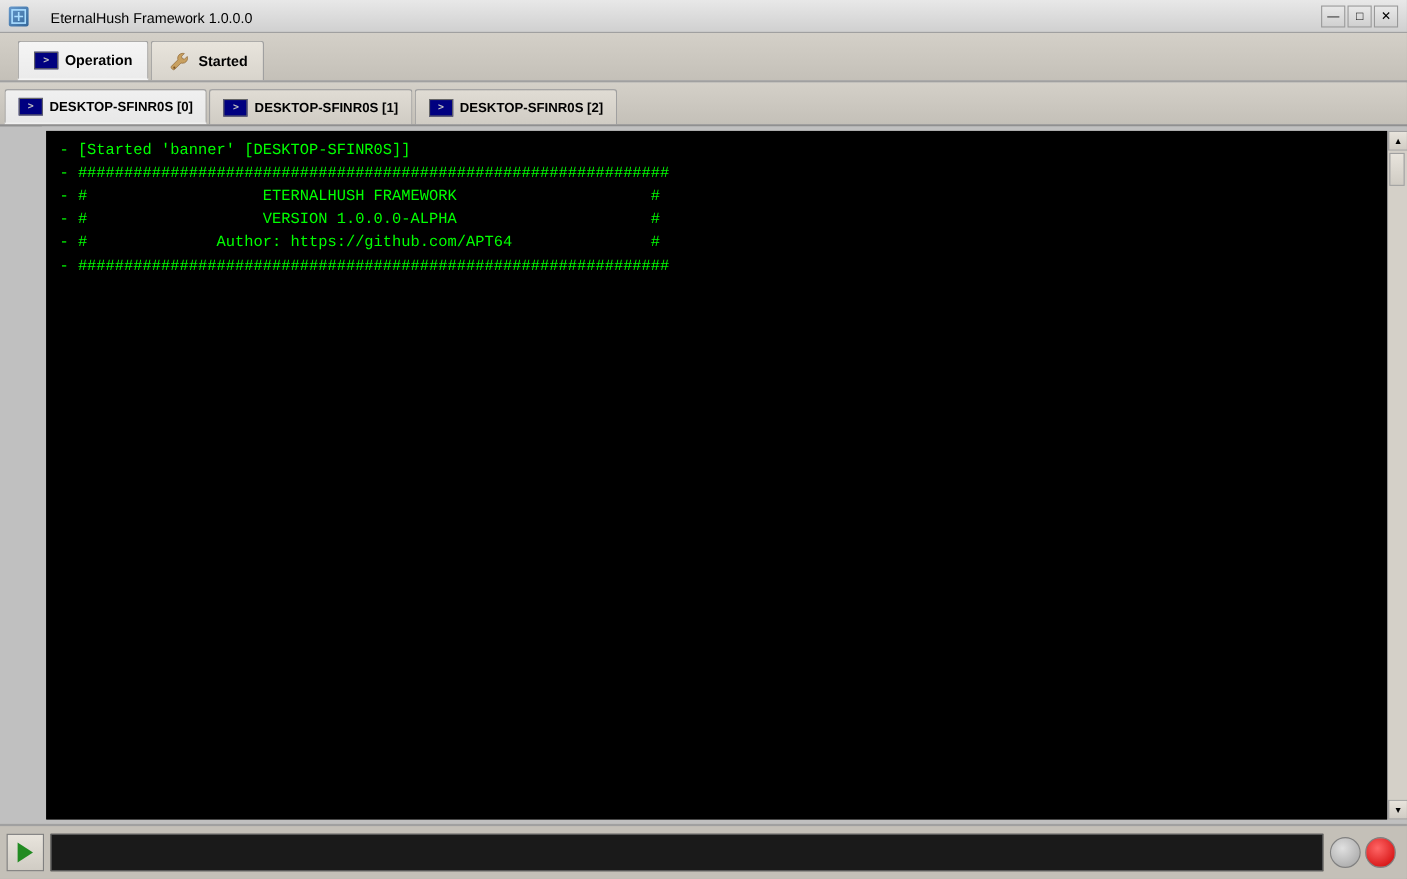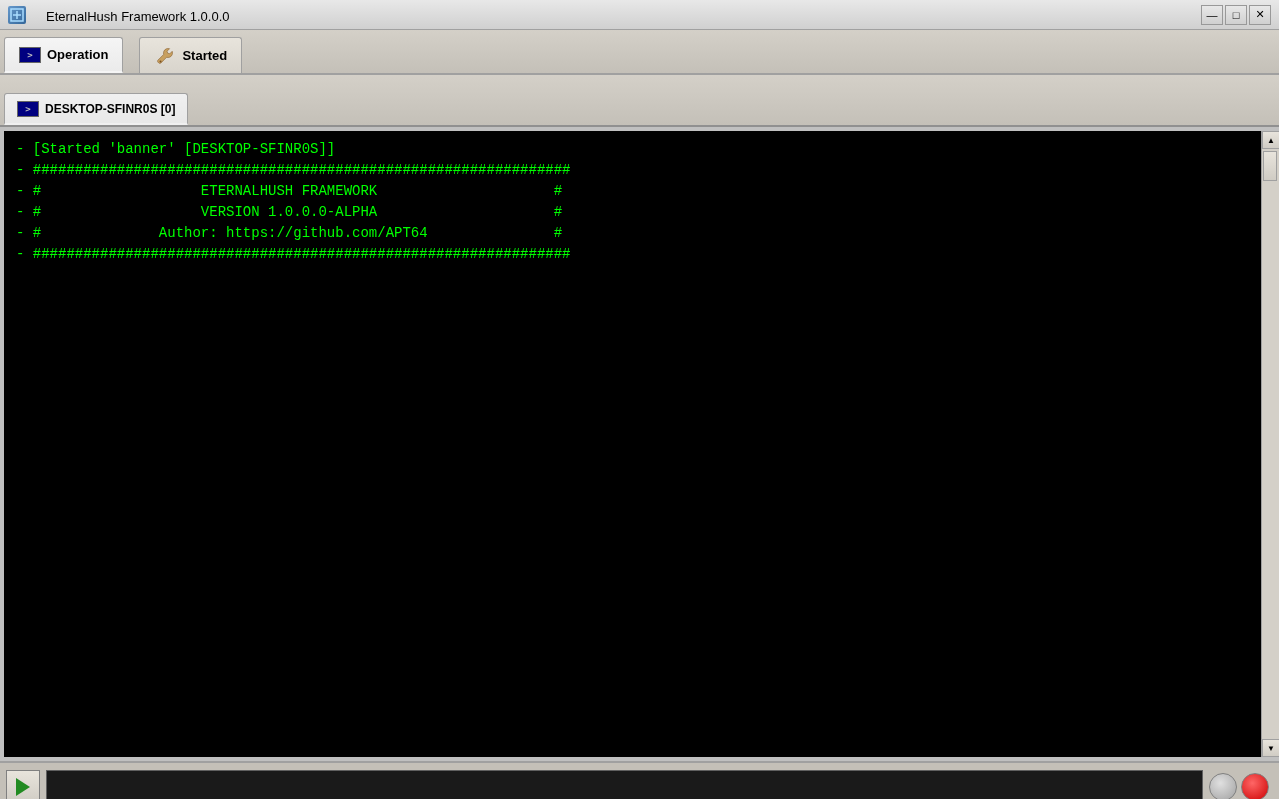--- a/index.html
+++ b/index.html
@@ -64,23 +64,23 @@
       justify-content: center;
       font-size: 11px;
     }
 
     
     .main-tabs {
       background: linear-gradient(to bottom, #d4d0c8, #c4c0b8);
       height: 45px;
       display: flex;
       align-items: flex-end;
-      padding: 0 4px;
+      padding: 0 16px;
       border-bottom: 2px solid #a0a0a0;
-      gap: 16px;
+      gap: 2px;
     }
 
     .main-tab {
       display: flex;
       align-items: center;
       gap: 6px;
       padding: 6px 14px;
       background: linear-gradient(to bottom, #e8e4dc, #d8d4cc);
       border: 1px solid #a0a0a0;
       border-bottom: none;
@@ -134,21 +134,21 @@
     }
 
     .wrench-svg {
       width: 22px;
       height: 22px;
     }
 
     
     .sub-tabs {
       background: linear-gradient(to bottom, #d4d0c8, #c4c0b8);
-      height: 52px;
+      height: 40px;
       display: flex;
       align-items: flex-end;
       padding: 0 4px;
       border-bottom: 2px solid #909090;
       gap: 2px;
     }
 
     .sub-tab {
       display: flex;
       align-items: center;
@@ -167,20 +167,21 @@
     .sub-tab.active {
       background: linear-gradient(to bottom, #f0f0f0, #e8e8e8);
       border-bottom: 2px solid #f0f0f0;
     }
 
     
     .terminal-wrapper {
       display: flex;
       height: calc(799px - 30px - 45px - 40px - 50px);
       background: #c0c0c0;
+      margin-left: 38px;
     }
 
     .terminal-container {
       flex: 1;
       background: #000;
       margin: 4px 0 4px 4px;
       overflow: hidden;
       position: relative;
     }
 
@@ -336,20 +337,28 @@
     </span>
     <span>Started</span>
   </div>
 </div>
 
 <div class="sub-tabs">
   <div class="sub-tab active">
     <div class="tab-icon-terminal"></div>
     <span>DESKTOP-SFINR0S [0]</span>
   </div>
+  <div class="sub-tab">
+    <div class="tab-icon-terminal"></div>
+    <span>DESKTOP-SFINR0S [1]</span>
+  </div>
+  <div class="sub-tab">
+    <div class="tab-icon-terminal"></div>
+    <span>DESKTOP-SFINR0S [2]</span>
+  </div>
 </div>
 
 <div class="terminal-wrapper">
   <div class="terminal-container">
     <div class="terminal-output" id="terminal-output">- [Started 'banner' [DESKTOP-SFINR0S]]
 - ################################################################
 - #                   ETERNALHUSH FRAMEWORK                     #
 - #                   VERSION 1.0.0.0-ALPHA                     #
 - #              Author: https://github.com/APT64               #
 - ################################################################</div>

